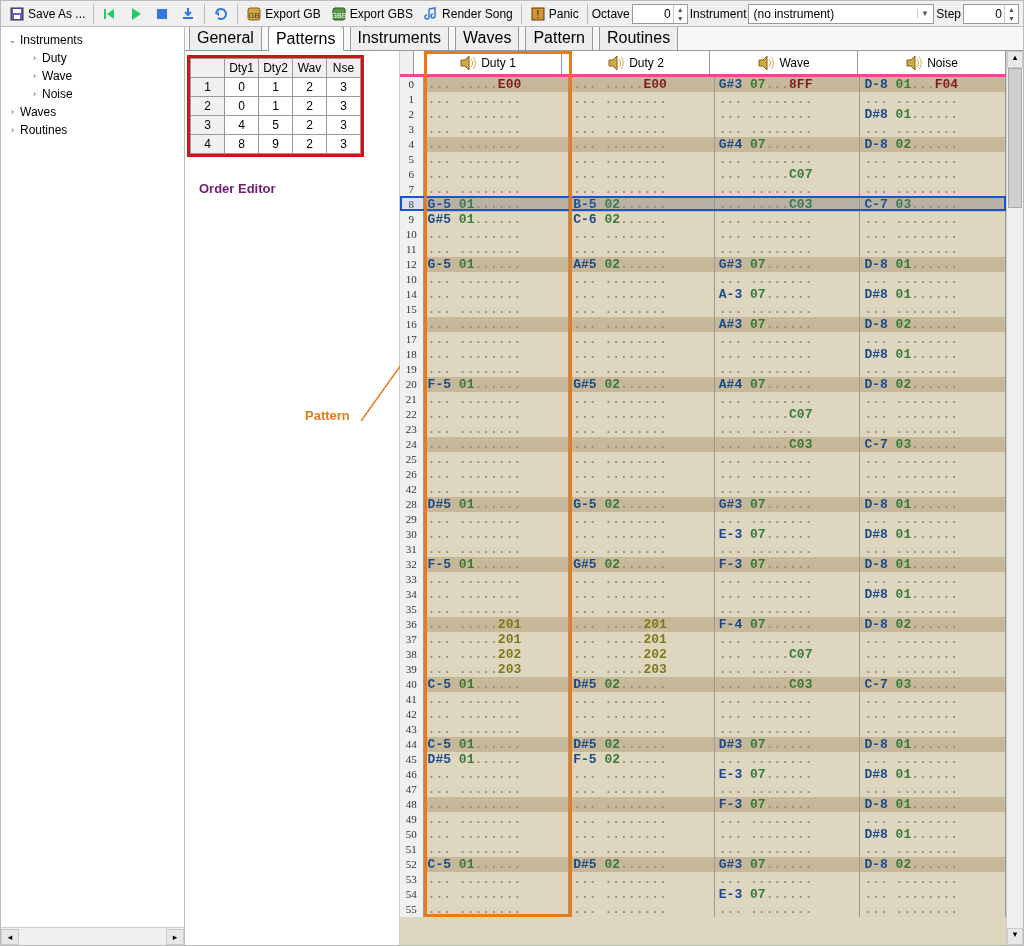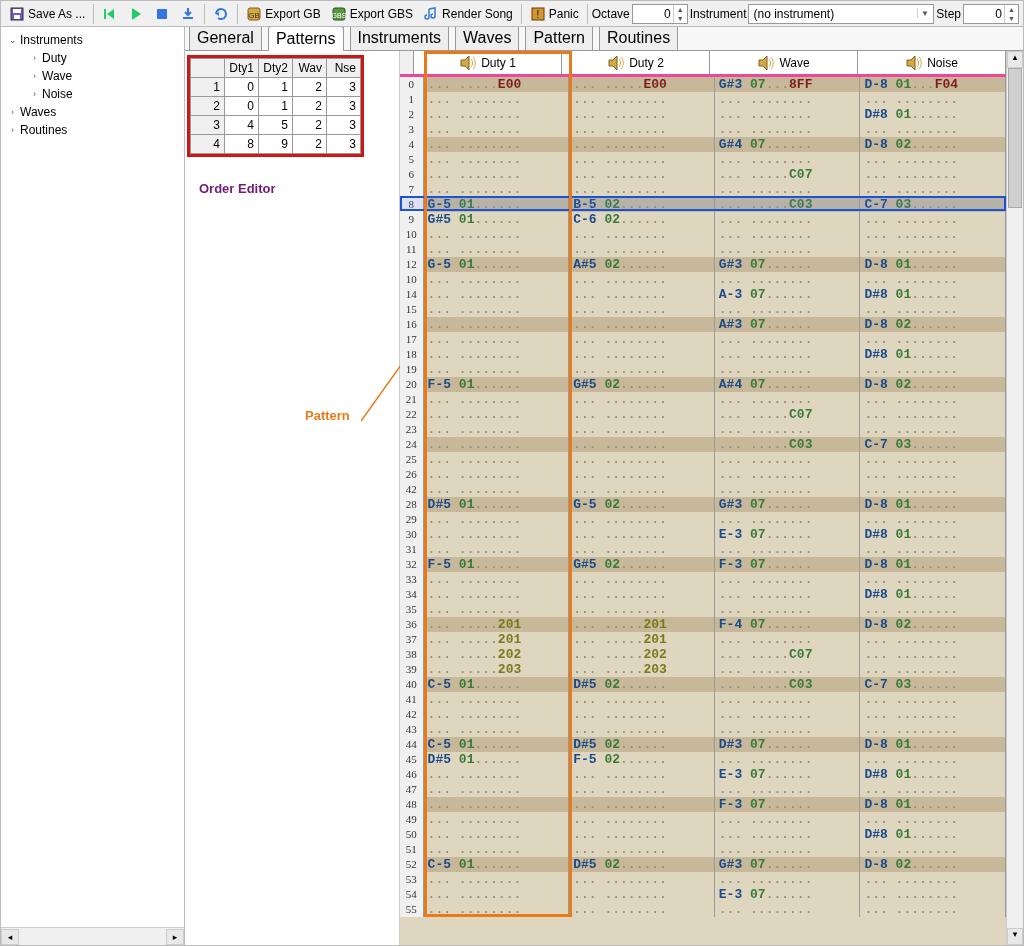--- a/index.html
+++ b/index.html
@@ -36,21 +36,21 @@
 .tabs{height:24px;display:flex;align-items:flex-end;border-bottom:1px solid #999;padding-left:4px;background:#f7f7f7}
 .tab{padding:3px 7px;border:1px solid #999;border-bottom:none;margin-right:6px;background:#eee;border-radius:3px 3px 0 0;font-size:16px}
 .tab.active{background:#fff;font-weight:400;position:relative;top:1px}
 
 .panel{flex:1;display:flex;overflow:hidden}
 
 
 .order-wrap{width:215px;position:relative;border-right:1px solid #ccc}
 .order{position:absolute;left:2px;top:4px;border:3px solid #c91818}
 .order table{border-collapse:collapse;font-size:12px}
-.order th,.order td{border:1px solid #999;padding:2px 4px;text-align:right;background:#fff}
+.order th,.order td{border:1px solid #999;padding:2px 4px;text-align:center;background:#fff}
 .order th{background:#f0f0f0;font-weight:400;width:34px}
 .order td.rh{background:#f0f0f0;width:28px}
 .order td{width:34px}
 .ord-label{position:absolute;left:14px;top:130px;color:#701a75;font-weight:700;font-size:13px}
 .pat-label{position:absolute;left:120px;top:357px;color:#e87a1a;font-weight:600;font-size:13px}
 .pat-line{position:absolute;left:176px;top:300px;width:50px;height:90px;pointer-events:none}
 
 
 .tracker{flex:1;position:relative;overflow:hidden;background:#dfd6c0}
 .thead{position:absolute;left:0;top:0;right:0;height:26px;background:#404040;border-bottom:3px solid #ec4899;display:flex;z-index:3}

